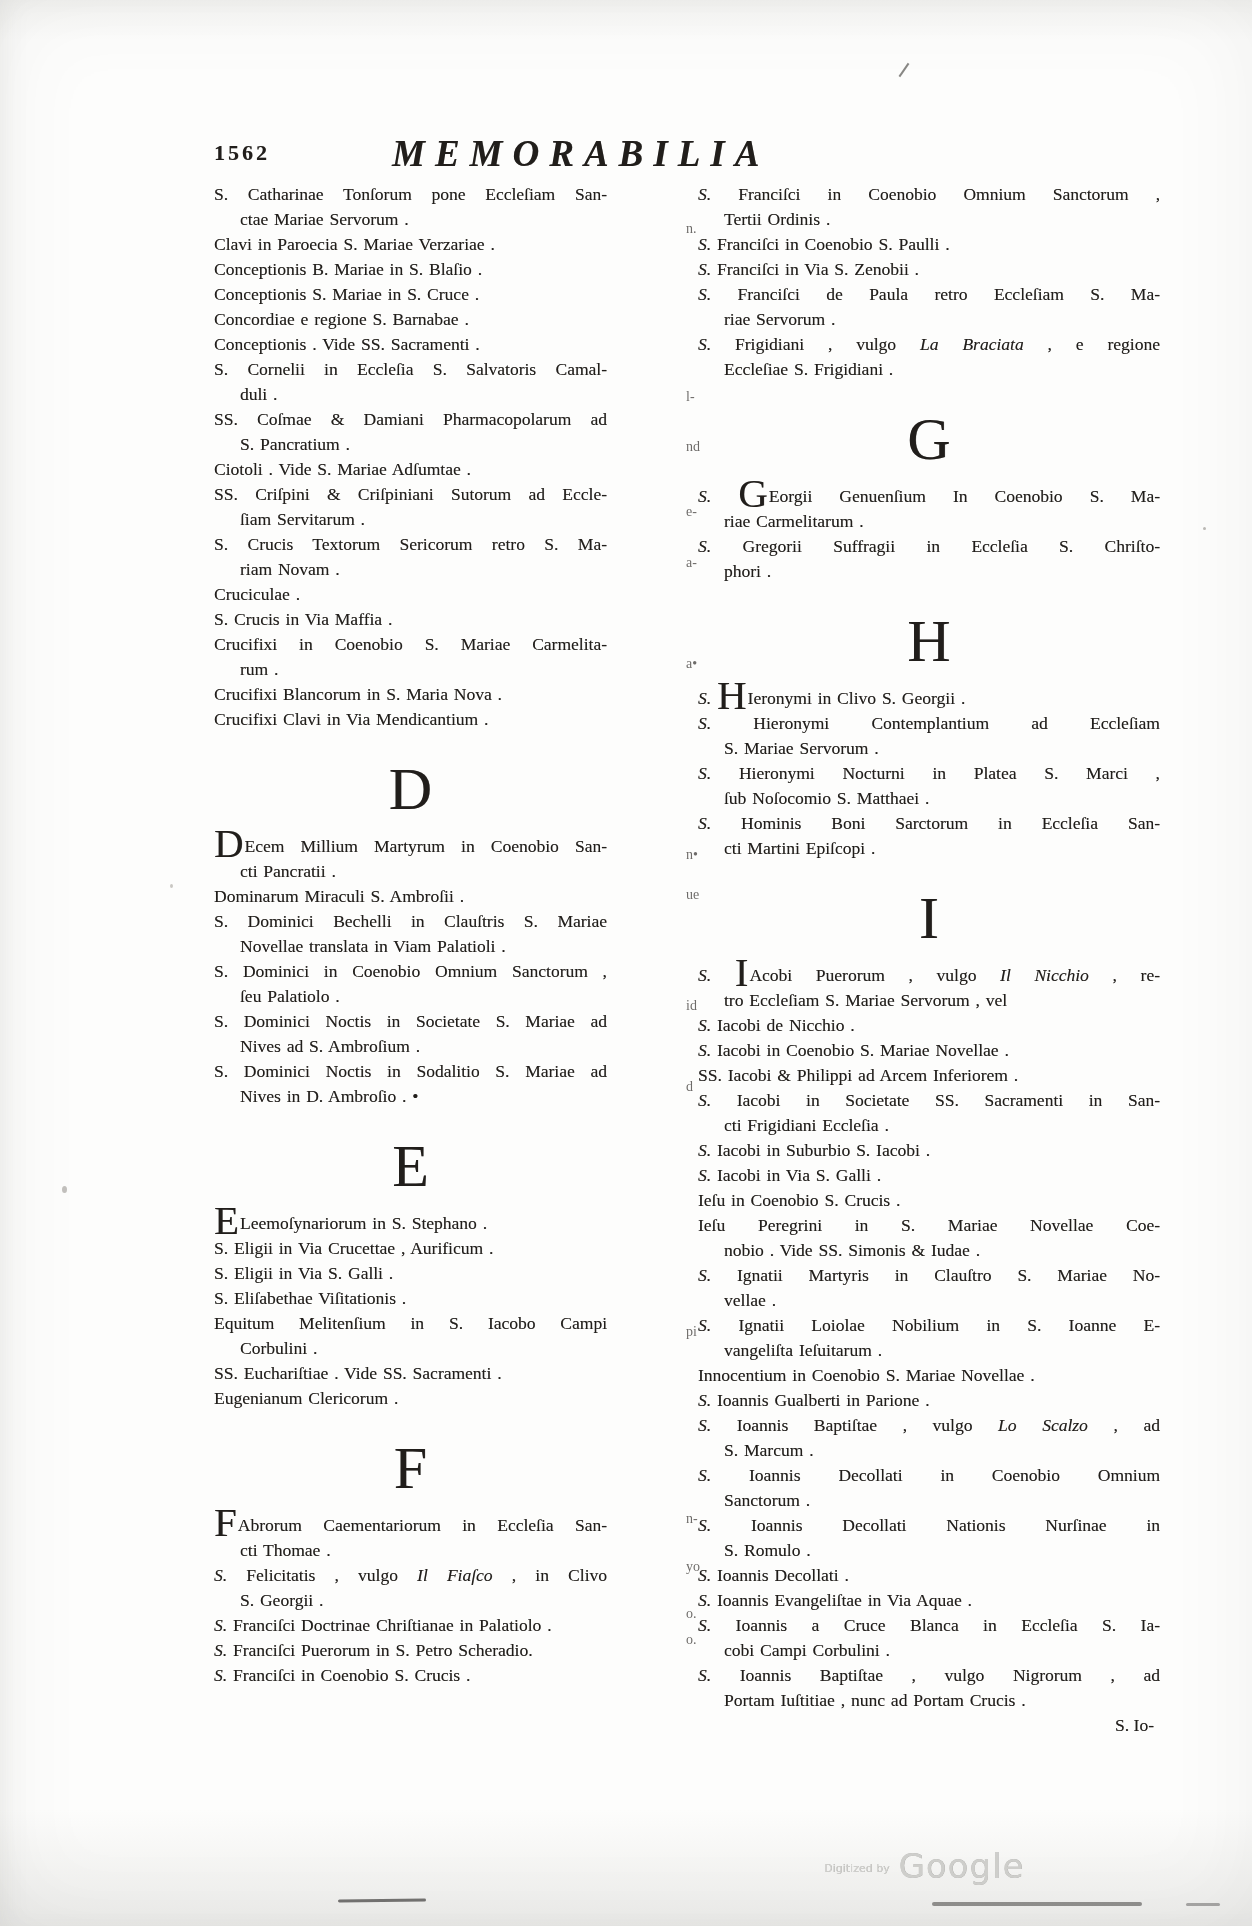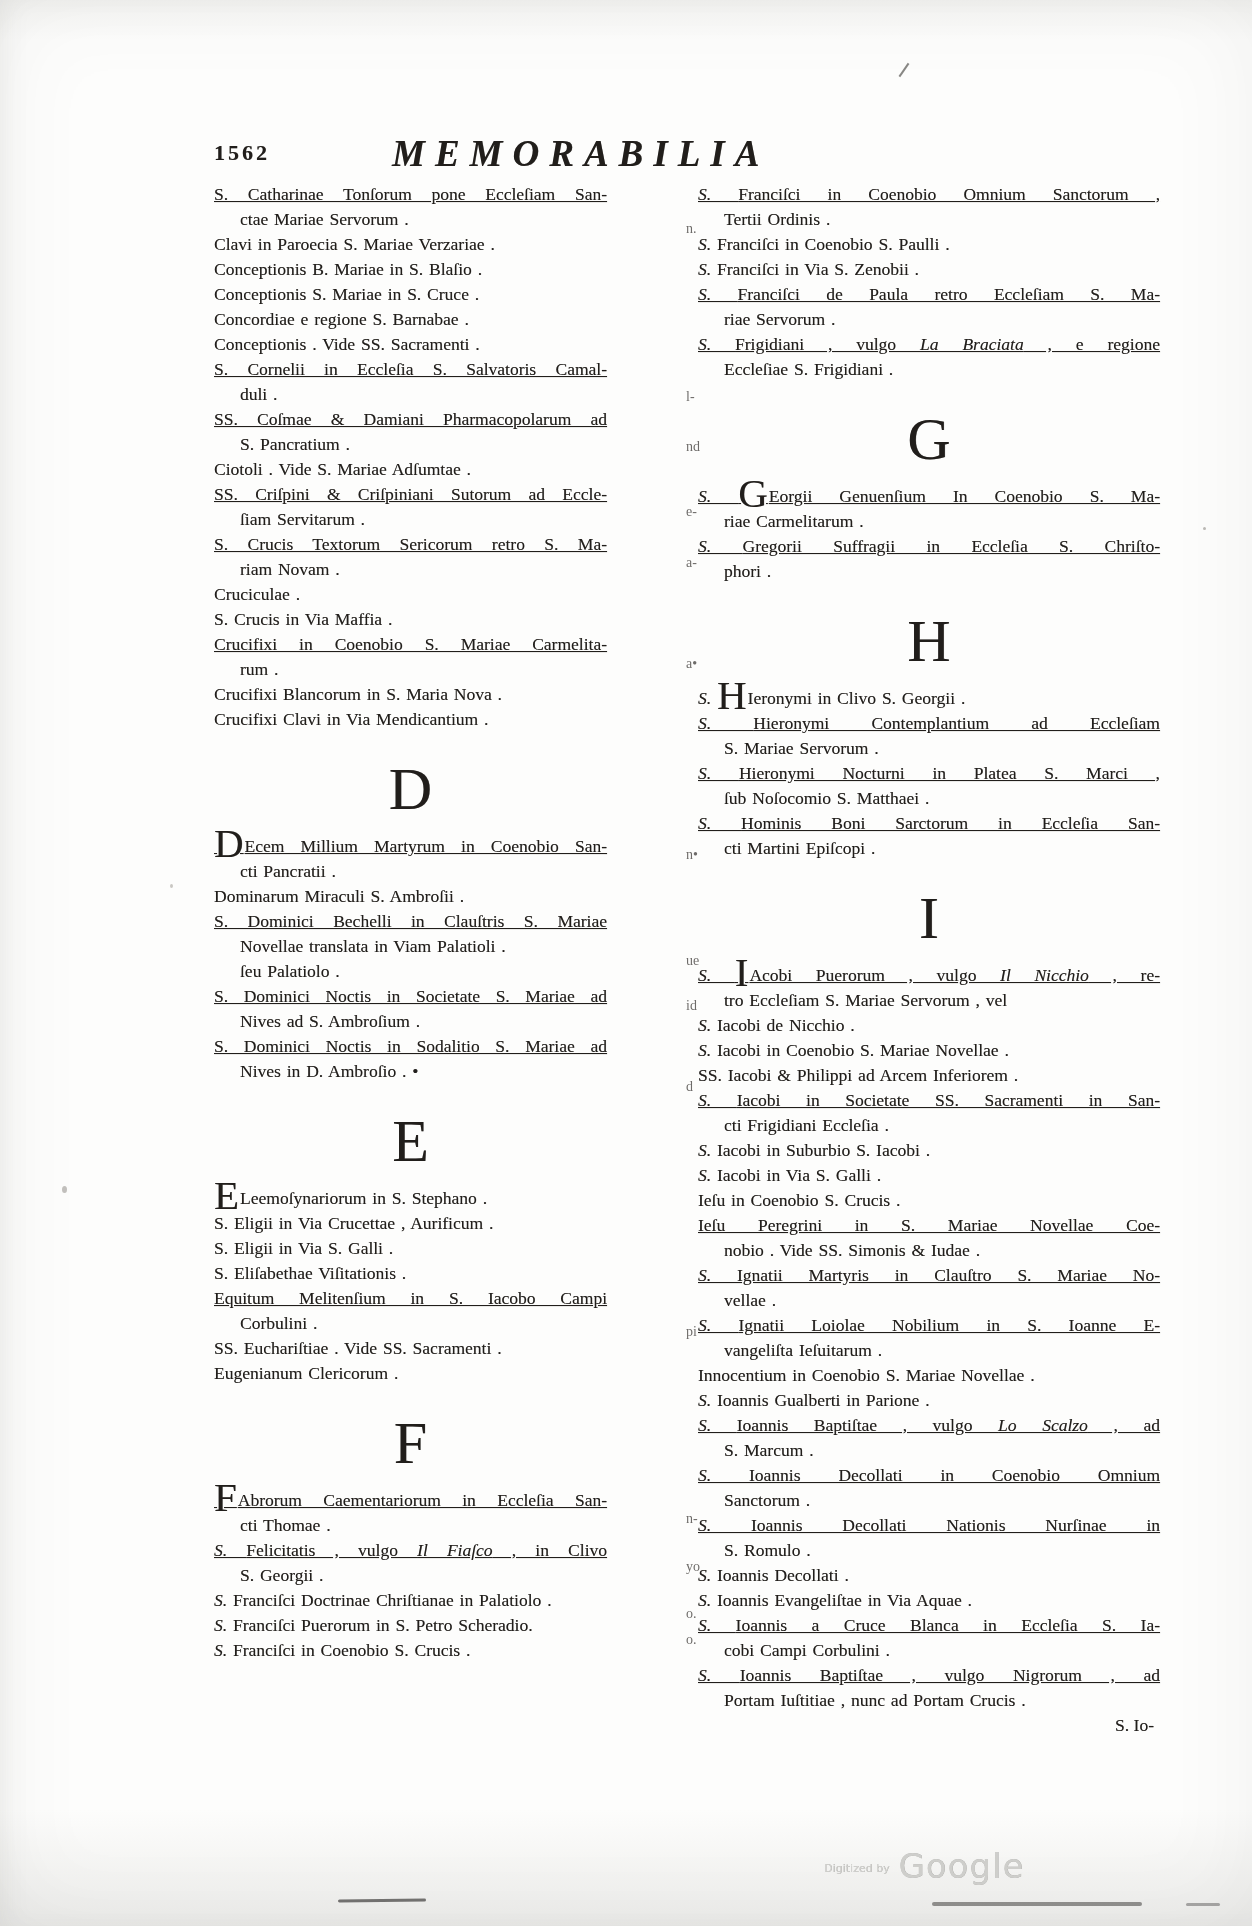--- a/index.html
+++ b/index.html
@@ -21,21 +21,21 @@
   .title {
     position:absolute; left:392px; top:132px;
     font-size:37px; font-style:italic; font-weight:700; letter-spacing:10px;
     white-space:nowrap;
   }
   .col { position:absolute; top:182px; }
   .col-left  { left:214px; width:393px; }
   .col-right { left:698px; width:462px; }
   .ln { min-height:25px; line-height:25px; font-size:17.5px; word-spacing:1.5px; }
   .cont { padding-left:26px; }
-  .just { text-align:justify; text-align-last:justify;text-decoration:underline; }
+  .just { text-align:justify; text-align-last:justify; }
   .it { font-style:italic; }
   .dc { font-size:41px; line-height:0; vertical-align:-5px; padding-right:1px; }
   .sec {
     text-align:center; font-size:60px; line-height:62px;
     padding:26px 0 14px; font-weight:400;
   }
   .catchword {
     text-align:right; padding-right:6px; height:25px; line-height:25px;
     font-size:17.5px;
   }
@@ -131,20 +131,21 @@
         <div class="ln cont"><span>cti Pancratii .</span></div>
       </div>
       <div class="entry">
         <div class="ln"><span>Dominarum Miraculi S. Ambroſii .</span></div>
       </div>
       <div class="entry">
         <div class="ln just"><span>S. Dominici Bechelli in Clauſtris S. Mariae</span></div>
         <div class="ln cont"><span>Novellae translata in Viam Palatioli .</span></div>
       </div>
       <div class="entry">
+        <div class="ln just"><span>S. Dominici in Coenobio Omnium Sanctorum ,</span></div>
         <div class="ln cont"><span>ſeu Palatiolo .</span></div>
       </div>
       <div class="entry">
         <div class="ln just"><span>S. Dominici Noctis in Societate S. Mariae ad</span></div>
         <div class="ln cont"><span>Nives ad S. Ambroſium .</span></div>
       </div>
       <div class="entry">
         <div class="ln just"><span>S. Dominici Noctis in Sodalitio S. Mariae ad</span></div>
         <div class="ln cont"><span>Nives in D. Ambroſio . •</span></div>
       </div>
@@ -309,21 +310,21 @@
     </div>
 
   <div id="gutter-layer">
       <div class="gutter-mark" style="top: 222px;">n.</div>
       <div class="gutter-mark" style="top: 390px;">l-</div>
       <div class="gutter-mark" style="top: 440px;">nd</div>
       <div class="gutter-mark" style="top: 505px;">e-</div>
       <div class="gutter-mark" style="top: 556px;">a-</div>
       <div class="gutter-mark" style="top: 657px;">a•</div>
       <div class="gutter-mark" style="top: 848px;">n•</div>
-      <div class="gutter-mark" style="top: 954px; text-align: center;">ue</div>
+      <div class="gutter-mark" style="top: 888px; text-align: center;">ue</div>
       <div class="gutter-mark" style="top: 999px;">id</div>
       <div class="gutter-mark" style="top: 1080px;">d</div>
       <div class="gutter-mark" style="top: 1325px;">pi</div>
       <div class="gutter-mark" style="top: 1512px;">n-</div>
       <div class="gutter-mark" style="top: 1560px;">yo</div>
       <div class="gutter-mark" style="top: 1607px;">o.</div>
       <div class="gutter-mark" style="top: 1633px;">o.</div>
     </div>
 
   <div class="watermark">

